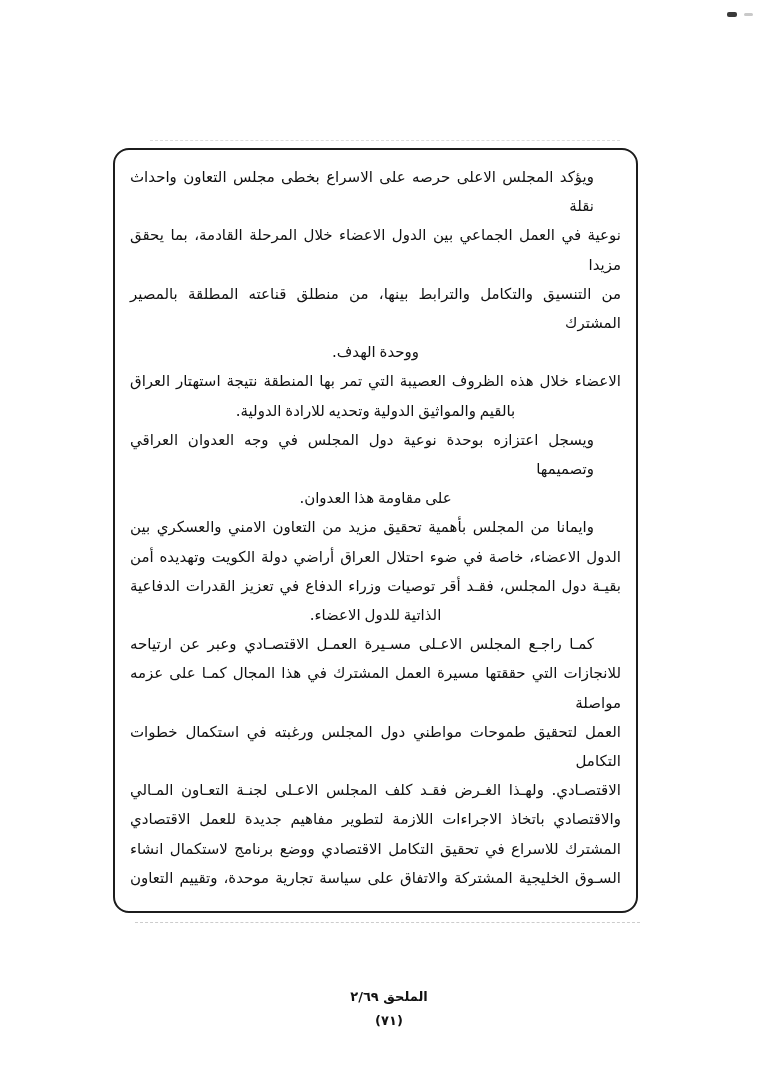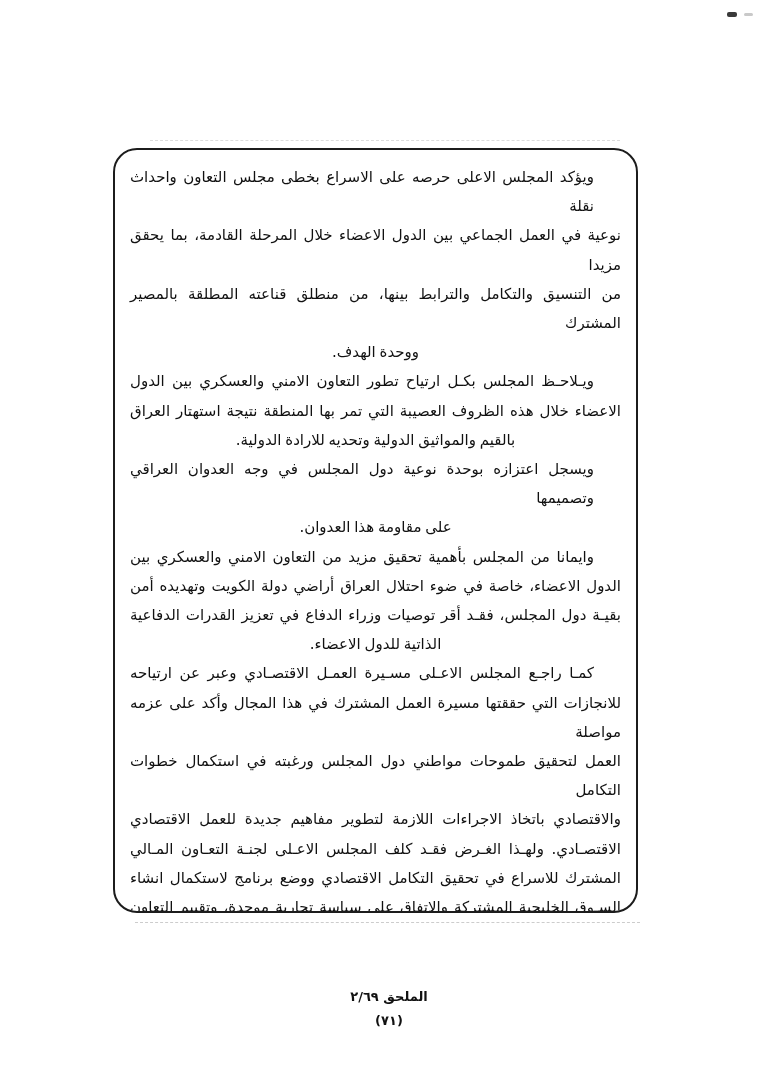--- a/index.html
+++ b/index.html
@@ -30,21 +30,21 @@
   }
   .scan-echo-bottom {
     position: absolute; top: 922px; left: 135px; width: 505px; height: 0;
     border-top: 1px dashed rgba(0,0,0,0.20);
   }
   .frame {
     position: absolute;
     left: 113px; top: 148px;
     width: 525px; height: 765px;
     border: 2px solid #1c1c1c;
-    border-radius: 24px;
+    border-radius: 16px;
     padding: 13px 15px 9px 15px;
     direction: rtl;
     overflow: hidden;
   }
   .line {
     font-size: 15px;
     line-height: 29.2px;
     text-align: center;
     color: #111111;
     word-spacing: -1px;
@@ -76,34 +76,33 @@
   <span class="smudge-light"></span>
   <span class="scan-echo-top"></span>
   <span class="scan-echo-bottom"></span>
 
   <div class="frame">
     <div>
         <div class="line just indent">ويؤكد المجلس الاعلى حرصه على الاسراع بخطى مجلس التعاون واحداث نقلة</div>
         <div class="line just">نوعية في العمل الجماعي بين الدول الاعضاء خلال المرحلة القادمة، بما يحقق مزيدا</div>
         <div class="line just">من التنسيق والتكامل والترابط بينها، من منطلق قناعته المطلقة بالمصير المشترك</div>
         <div class="line">ووحدة الهدف.</div>
-        <div class="line just indent">ويـلاحـظ المجلس بكـل ارتياح تطور التعاون الامني والعسكري بين الدول</div>
         <div class="line just">الاعضاء خلال هذه الظروف العصيبة التي تمر بها المنطقة نتيجة استهتار العراق</div>
         <div class="line">بالقيم والمواثيق الدولية وتحديه للارادة الدولية.</div>
         <div class="line just indent">ويسجل اعتزازه بوحدة نوعية دول المجلس في وجه العدوان العراقي وتصميمها</div>
         <div class="line">على مقاومة هذا العدوان.</div>
         <div class="line just indent">وايمانا من المجلس بأهمية تحقيق مزيد من التعاون الامني والعسكري بين</div>
         <div class="line just">الدول الاعضاء، خاصة في ضوء احتلال العراق أراضي دولة الكويت وتهديده أمن</div>
         <div class="line just">بقيـة دول المجلس، فقـد أقر توصيات وزراء الدفاع في تعزيز القدرات الدفاعية</div>
         <div class="line">الذاتية للدول الاعضاء.</div>
         <div class="line just indent">كمـا راجـع المجلس الاعـلى مسـيرة العمـل الاقتصـادي وعبر عن ارتياحه</div>
-        <div class="line just">للانجازات التي حققتها مسيرة العمل المشترك في هذا المجال وأكد على عزمه مواصلة</div>
+        <div class="line just">للانجازات التي حققتها مسيرة العمل المشترك في هذا المجال كمـا على عزمه مواصلة</div>
         <div class="line just">العمل لتحقيق طموحات مواطني دول المجلس ورغبته في استكمال خطوات التكامل</div>
+        <div class="line just">الاقتصـادي. ولهـذا الغـرض فقـد كلف المجلس الاعـلى لجنـة التعـاون المـالي</div>
         <div class="line just">والاقتصادي باتخاذ الاجراءات اللازمة لتطوير مفاهيم جديدة للعمل الاقتصادي</div>
-        <div class="line just">الاقتصـادي. ولهـذا الغـرض فقـد كلف المجلس الاعـلى لجنـة التعـاون المـالي</div>
         <div class="line just">المشترك للاسراع في تحقيق التكامل الاقتصادي ووضع برنامج لاستكمال انشاء</div>
         <div class="line just">السـوق الخليجية المشتركة والاتفاق على سياسة تجارية موحدة، وتقييم التعاون</div>
       </div>
   </div>
 
   <div class="footer">
     <div class="annex">الملحق ٢/٦٩</div>
     <div class="pagenum">(٧١)</div>
   </div>
 

